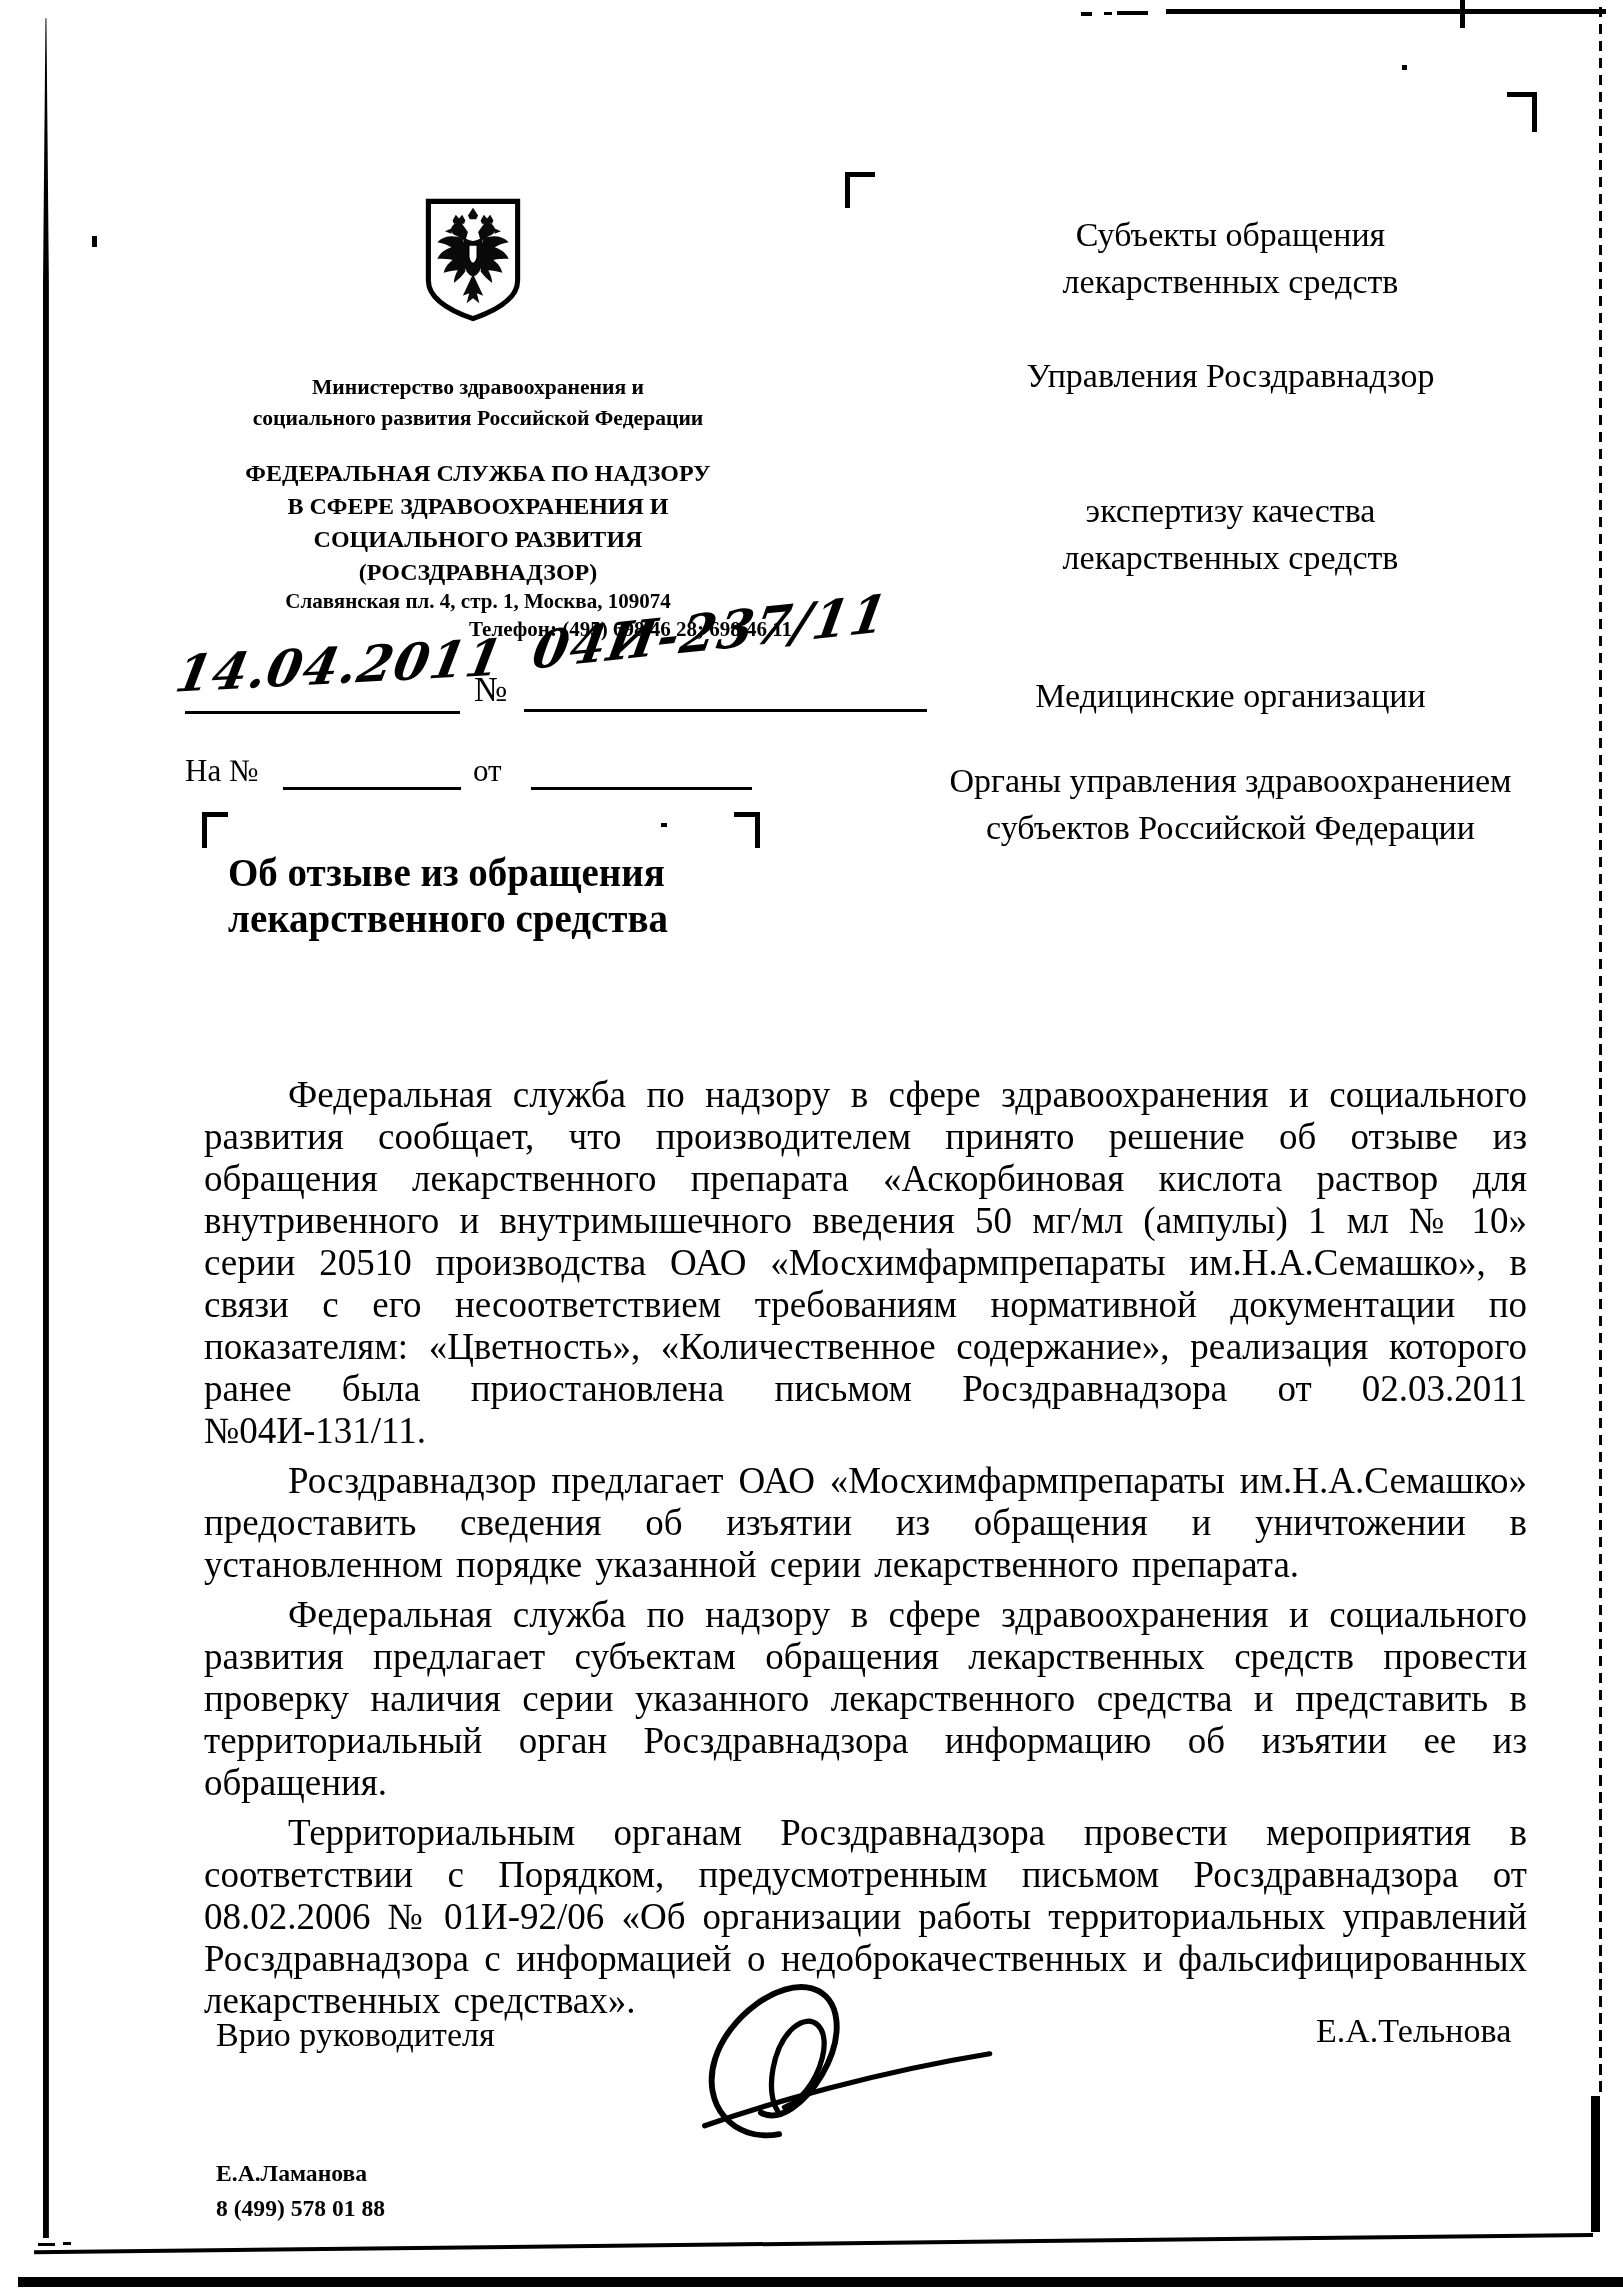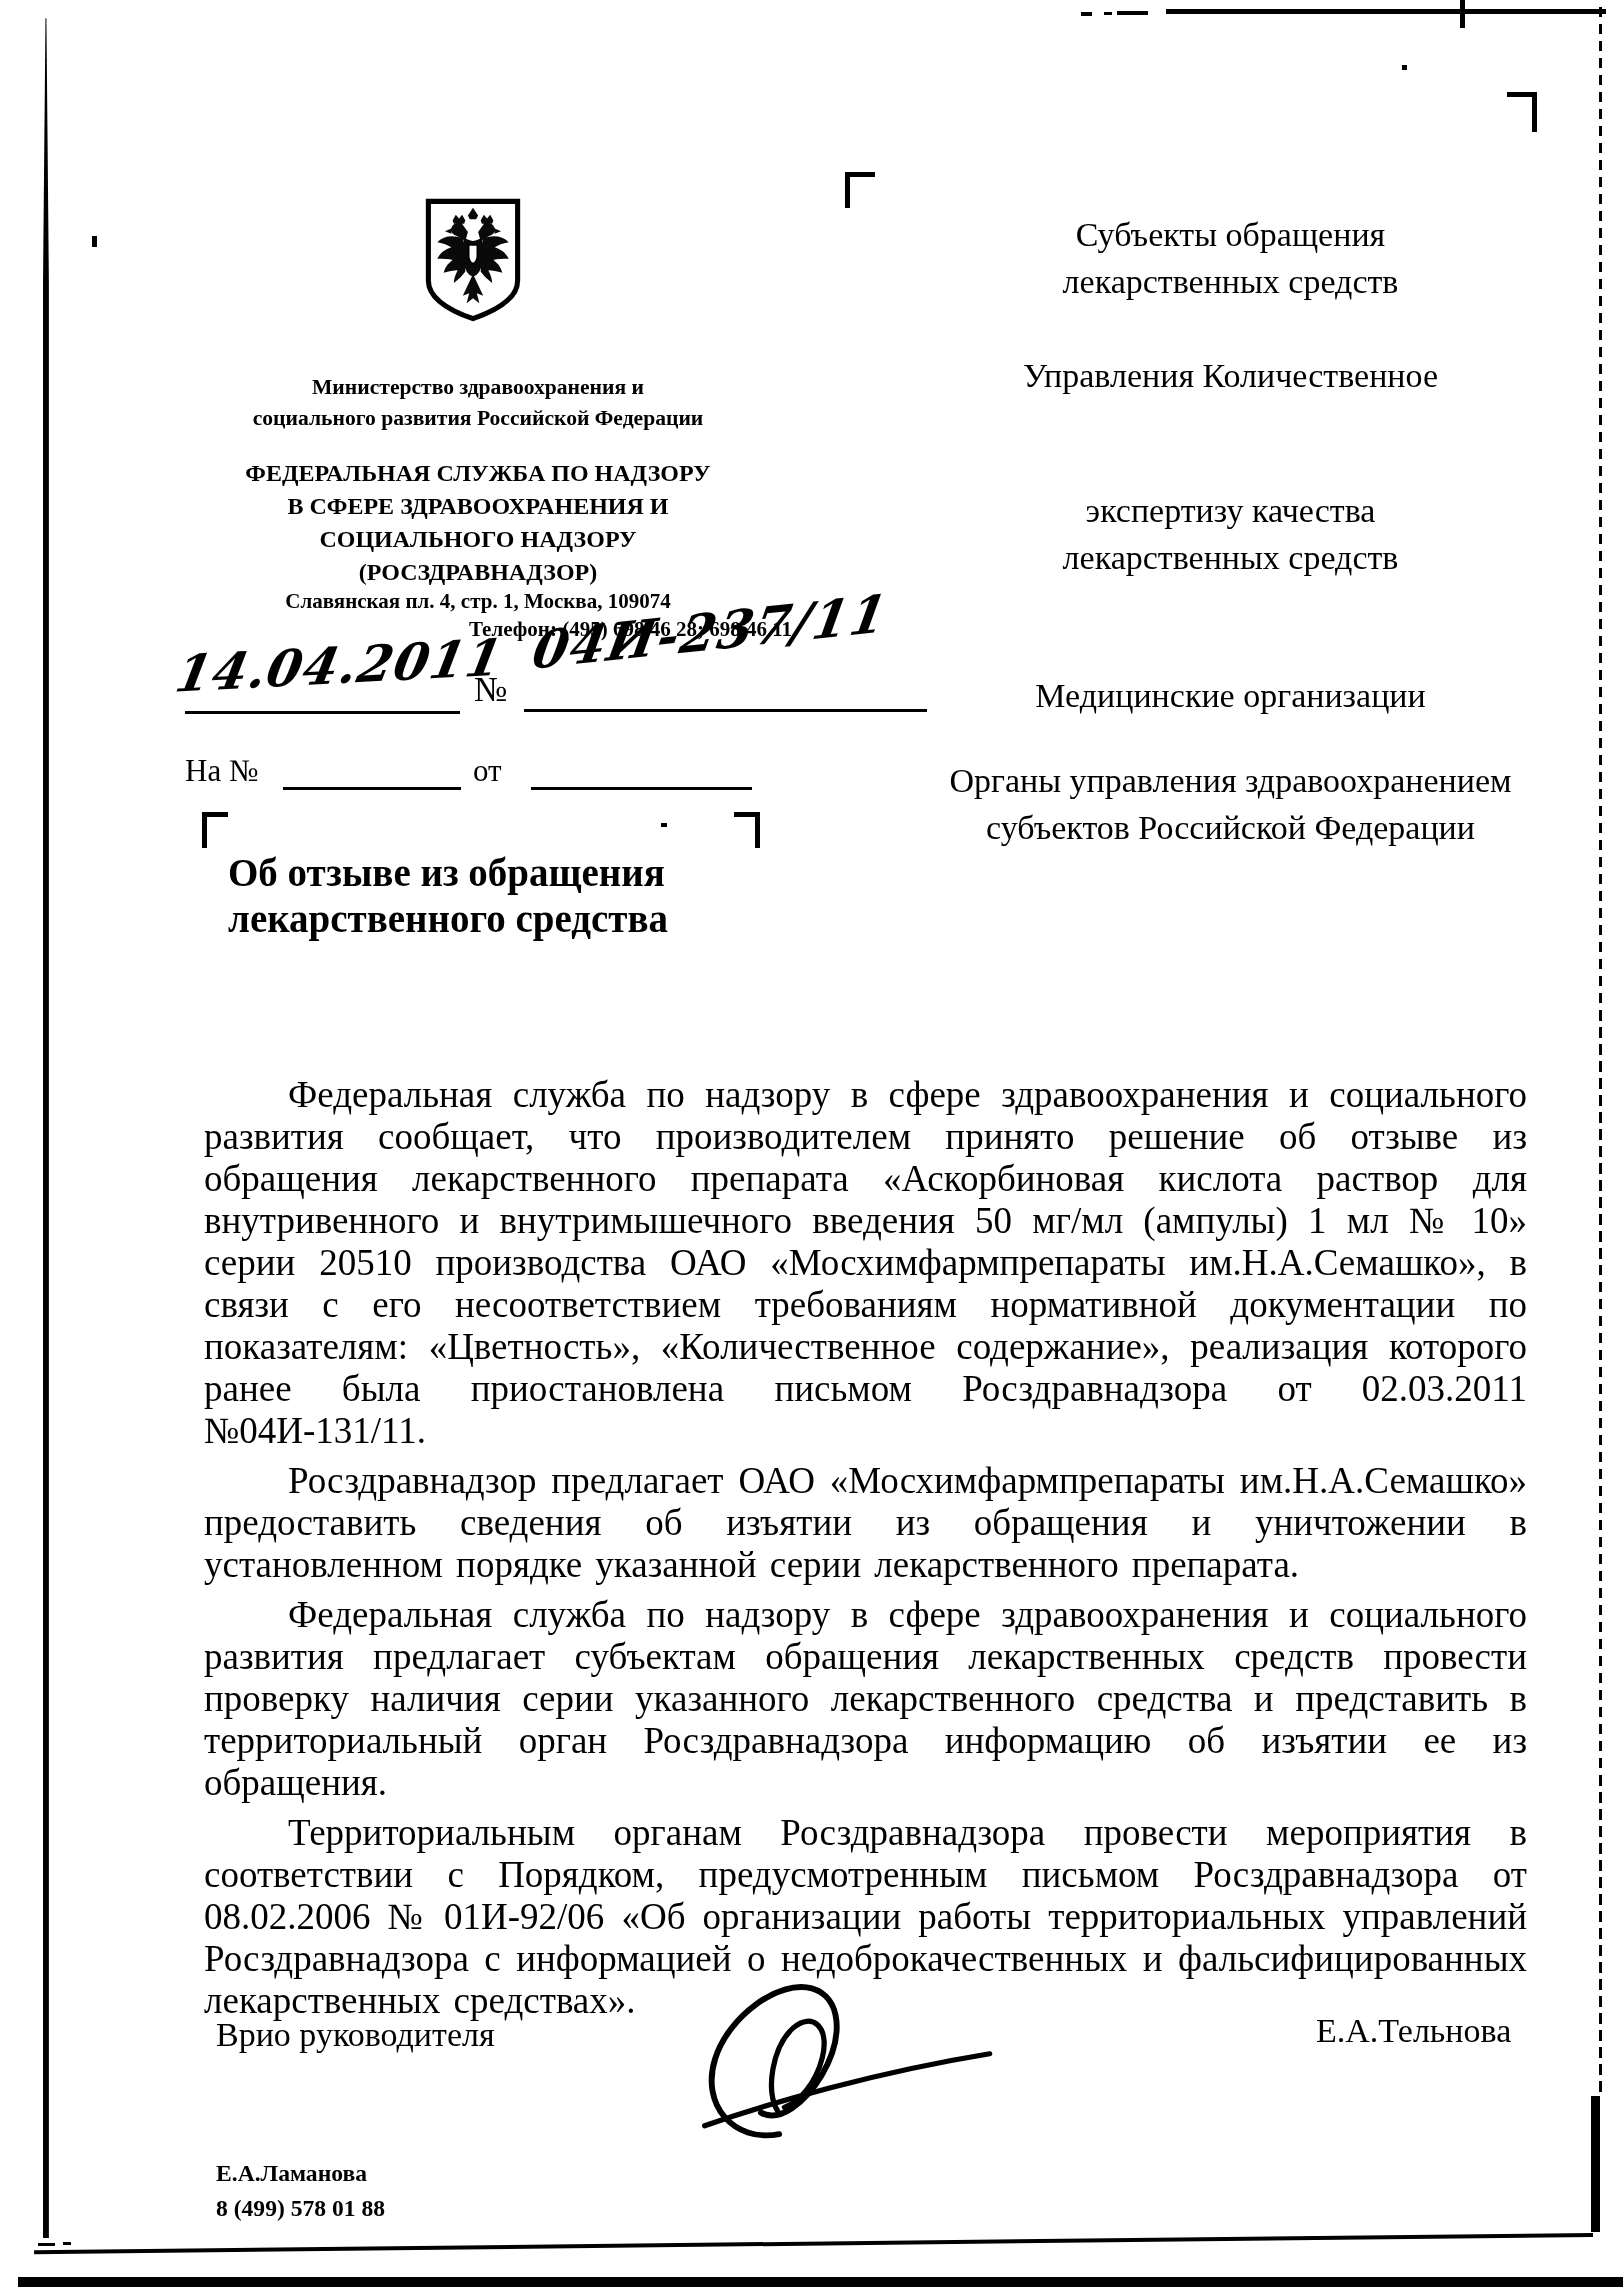--- a/index.html
+++ b/index.html
@@ -97,21 +97,21 @@
     </svg>
   </div>
 
   <div class="abs ministry">
     <div>Министерство здравоохранения и</div>
     <div>социального развития Российской Федерации</div>
   </div>
   <div class="abs service">
     <div>ФЕДЕРАЛЬНАЯ СЛУЖБА ПО НАДЗОРУ</div>
     <div>В СФЕРЕ ЗДРАВООХРАНЕНИЯ И</div>
-    <div>СОЦИАЛЬНОГО НАДЗОРУ</div>
+    <div>СОЦИАЛЬНОГО РАЗВИТИЯ</div>
     <div>(РОСЗДРАВНАДЗОР)</div>
   </div>
   <div class="abs addr">Славянская пл. 4, стр. 1, Москва, 109074</div>
   <div class="abs phone">Телефон: (495) 698 46 28; 698 46 11</div>
 
   <div class="abs hw hw-date">14.04.2011</div>
   <div class="abs num-sign">№</div>
   <div class="abs hw hw-num">04И-237/11</div>
   <div class="abs uline" style="left:185px;top:711px;width:275px;"></div>
   <div class="abs uline" style="left:524px;top:709px;width:403px;"></div>
@@ -125,21 +125,21 @@
     <div>Об отзыве из обращения</div>
     <div>лекарственного средства</div>
   </div>
 
   <div class="abs addressees">
     <div class="addr-group g0">
       <div>Субъекты обращения</div>
       <div>лекарственных средств</div>
     </div>
     <div class="addr-group g1">
-      <div>Управления Количественное</div>
+      <div>Управления Росздравнадзор</div>
     </div>
     <div class="addr-group g2">
       <div>экспертизу качества</div>
       <div>лекарственных средств</div>
     </div>
     <div class="addr-group g3">
       <div>Медицинские организации</div>
     </div>
     <div class="addr-group g4">
       <div>Органы управления здравоохранением</div>

